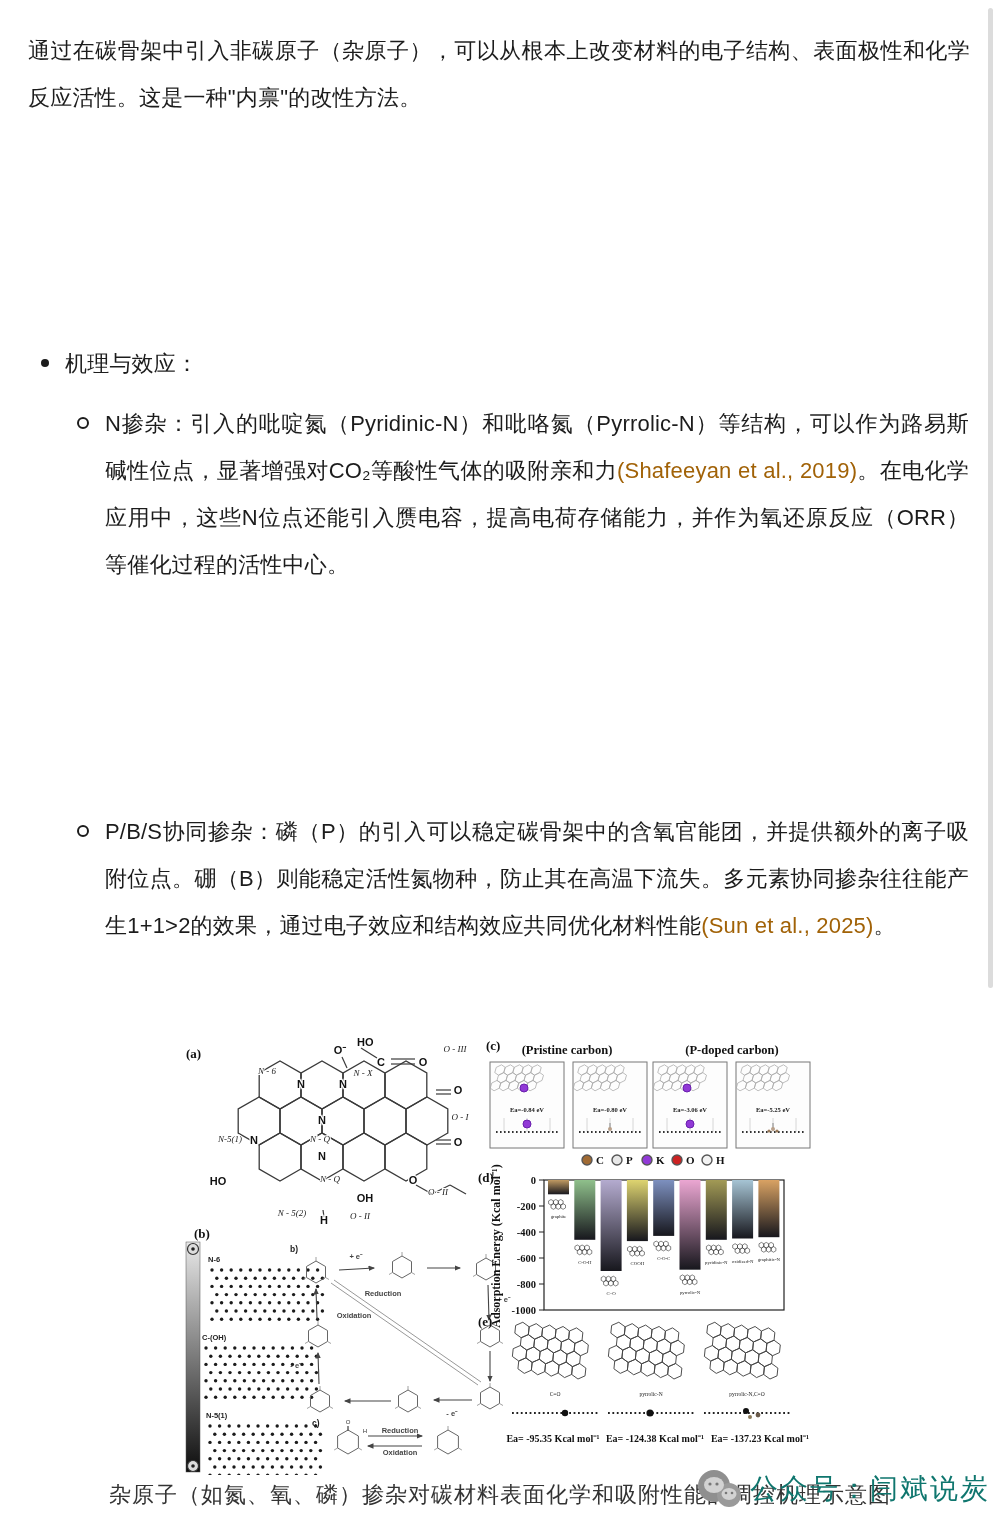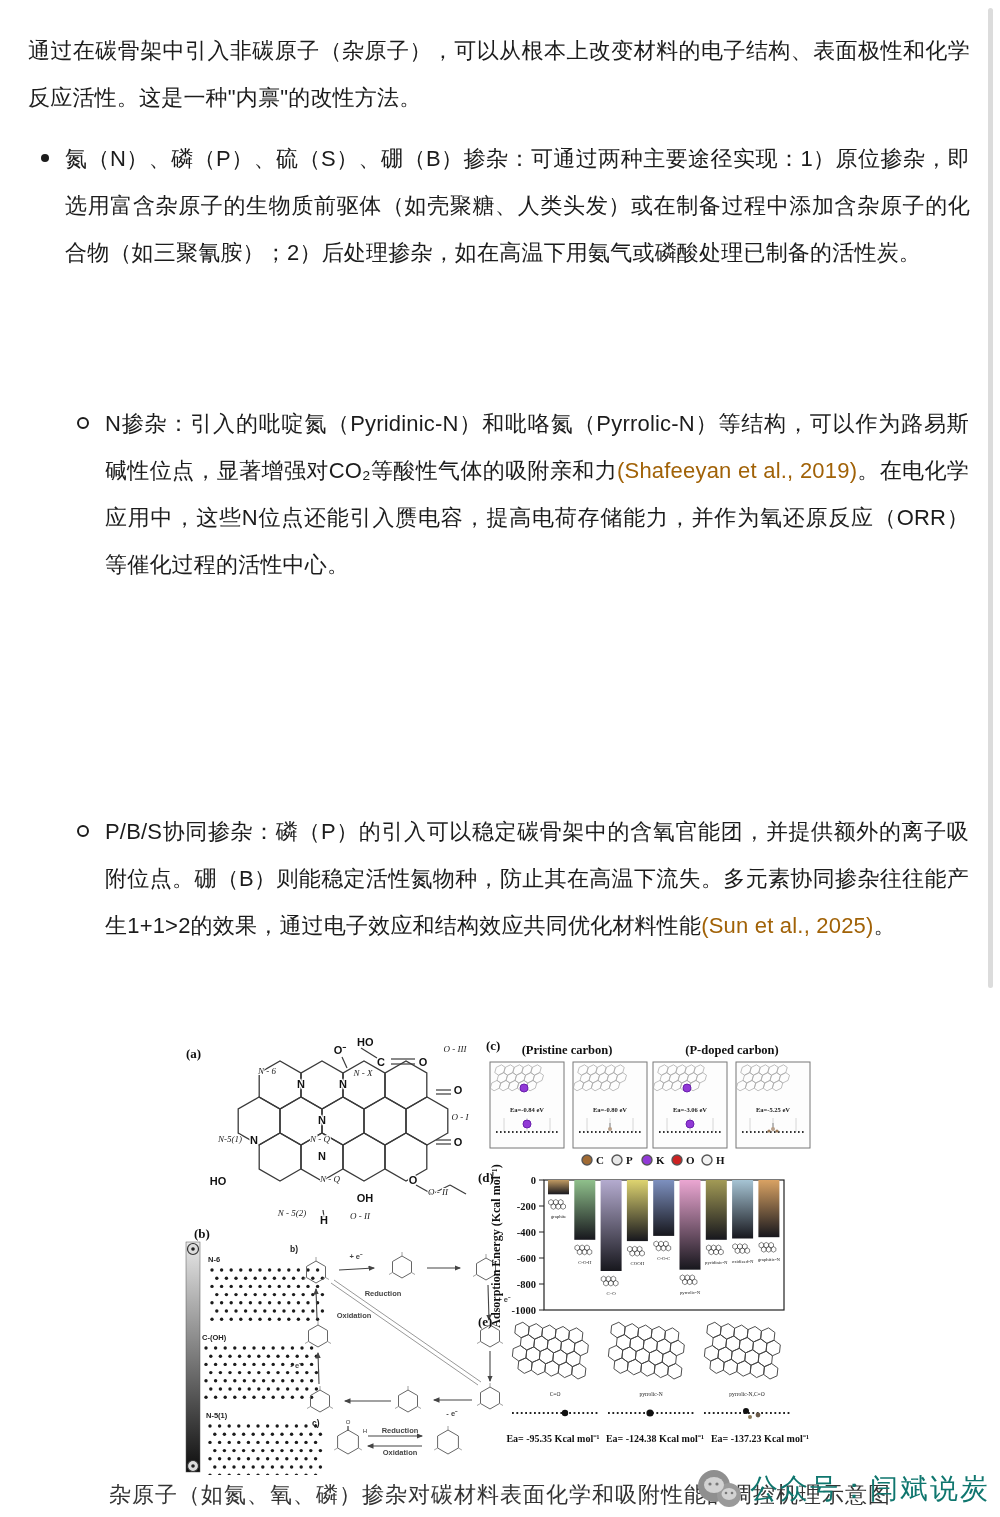--- a/index.html
+++ b/index.html
@@ -34,22 +34,22 @@
   .t-ea{font:bold 10px "Liberation Serif",serif;fill:#111;}
   .t-xs{font:6px "Liberation Sans",sans-serif;fill:#333;}
 </style>
 </head>
 <body>
 
 <div class="page">
 
   <p class="abs doc-text intro"><span>通过在碳骨架中引入非碳原子（杂原子），可以从根本上改变材料的电子结构、表面极性和化学反应活性。这是一种"内禀"的改性方法。</span></p>
 
-  <div class="abs doc-text li1" style="top:135px;"><span>氮（N）、磷（P）、硫（S）、硼（B）掺杂：可通过两种主要途径实现：1）原位掺杂，即选用富含杂原子的生物质前驱体（如壳聚糖、人类头发）或在制备过程中添加含杂原子的化合物（如三聚氰胺）；2）后处理掺杂，如在高温下用氨气或磷酸处理已制备的活性炭。</span></div>
-
+
+  <div class="abs doc-text li1" style="top:340px;"><span>机理与效应：</span></div>
 
   <div class="abs doc-text li2" style="top:400px;"><span>N掺杂：引入的吡啶氮（Pyridinic-N）和吡咯氮（Pyrrolic-N）等结构，可以作为路易斯碱性位点，显著增强对CO₂等酸性气体的吸附亲和力</span><a class="link">(Shafeeyan et al., 2019)</a><span>。在电化学应用中，这些N位点还能引入赝电容，提高电荷存储能力，并作为氧还原反应（ORR）等催化过程的活性中心。</span></div>
 
 
   <div class="abs doc-text li2" style="top:808px;"><span>P/B/S协同掺杂：磷（P）的引入可以稳定碳骨架中的含氧官能团，并提供额外的离子吸附位点。硼（B）则能稳定活性氮物种，防止其在高温下流失。多元素协同掺杂往往能产生1+1&gt;2的效果，通过电子效应和结构效应共同优化材料性能</span><a class="link">(Sun et al., 2025)</a><span>。</span></div>
 
   <svg id="fig" class="abs" style="left:150px;top:1030px;" width="710" height="445" viewBox="0 0 710 445">
       <defs>
         <marker id="ah" markerWidth="7" markerHeight="7" refX="5" refY="2.5" orient="auto">
           <path d="M0,0L6,2.5L0,5Z" fill="#444"></path>

